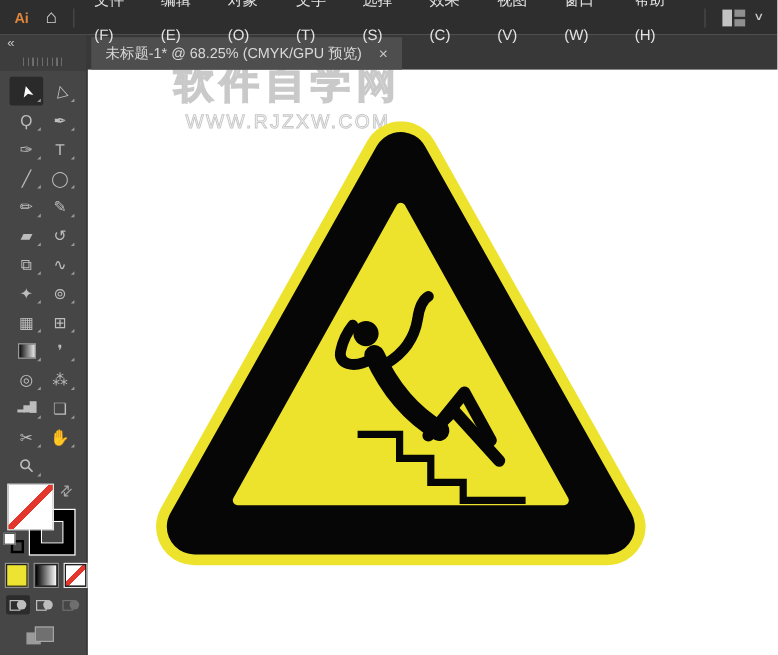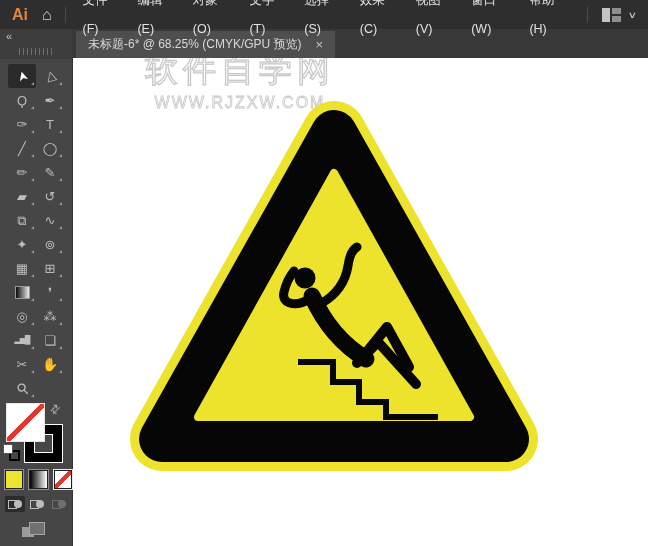--- a/index.html
+++ b/index.html
@@ -4,21 +4,21 @@
 <style>
   html,body{margin:0;padding:0;}
   body{
     width:648px;height:546px;position:relative;overflow:hidden;
     font-family:"Liberation Sans","DejaVu Sans",sans-serif;
     background:#ffffff;-webkit-font-smoothing:antialiased;
   }
   
   .menubar{position:absolute;left:0;top:0;width:648px;height:29px;background:#2e2e2e;
     display:flex;align-items:center;z-index:30;}
-  .logo{color:var(--accent_orange,#e0853c);font-weight:bold;font-size:16px;margin-left:12px;}
+  .logo{color:var(--accent_orange,#e0853c);font-weight:bold;font-size:12px;margin-left:12px;}
   .home{color:#d2d2d2;font-size:16px;margin-left:14px;line-height:1;}
   .vsep{width:1px;height:16px;background:#4b4b4b;margin-left:13px;}
   .menu-items{display:flex;margin-left:6px;}
   .menu-item{color:#e2e2e2;font-size:12.5px;padding:0 11px;line-height:29px;cursor:default;}
   .mb-right{margin-left:auto;display:flex;align-items:center;margin-right:12px;}
   .ws-icon{width:19px;height:14px;position:relative;margin:0 8px 0 14px;}
   .ws-icon .a{position:absolute;left:0;top:0;width:8px;height:14px;background:#c3c3c3;}
   .ws-icon .b{position:absolute;left:10px;top:0;width:9px;height:6px;background:#8f8f8f;}
   .ws-icon .c{position:absolute;left:10px;top:8px;width:9px;height:6px;background:#8f8f8f;}
   .ws-chev{color:#cccccc;font-size:9px;transform:scaleX(1.4);}
@@ -71,21 +71,21 @@
   .dm .dm-sq{position:absolute;left:3px;top:4px;width:7px;height:7px;border:1.5px solid #bdbdbd;}
   .dm .dm-ci{position:absolute;left:9px;top:4px;width:8px;height:8px;border-radius:50%;background:#bdbdbd;}
   .dm.dim{opacity:.35;}
   
   .screenmode{position:relative;width:24px;height:16px;margin:10px 0 0 22px;}
   .screenmode .sm-back{position:absolute;left:0;top:5px;width:12px;height:10px;background:#9b9b9b;}
   .screenmode .sm-front{position:absolute;left:7px;top:0;width:14px;height:11px;background:#707070;border:1px solid #a5a5a5;}
   
   .canvas{position:absolute;left:72px;top:58px;right:0;bottom:0;background:#ffffff;overflow:hidden;z-index:10;}
   .watermark{position:absolute;left:61px;top:-10px;width:214px;text-align:center;}
-  .wm1{font-size:33px;font-weight:normal;color:#ffffff;letter-spacing:5px;
+  .wm1{font-size:33px;font-weight:bold;color:#ffffff;letter-spacing:5px;
     -webkit-text-stroke:1.3px #c9c9c9;text-shadow:0 0 1px #e0e0e0;}
   .wm2{font-size:16px;color:#ffffff;letter-spacing:2px;-webkit-text-stroke:0.8px #c6c6c6;margin-top:1px;}
   .sign{position:absolute;left:56px;top:43px;width:412px;height:373px;}
 </style>
 </head>
 <body>
 
 <div class="menubar">
   <span class="logo">Ai</span>
   <span class="home">⌂</span>
@@ -107,21 +107,21 @@
       <div class="a"></div>
         <div class="b"></div>
         <div class="c"></div>
     </div>
     <span class="ws-chev">∨</span>
   </div>
 </div>
 
 <div class="tabbar">
   <div class="tab">
-    <span class="tab-title">未标题-6* @ 68.25% (CMYK/GPU 预览)</span>
+    <span class="tab-title">未标题-1* @ 68.25% (CMYK/GPU 预览)</span>
     <span class="tab-close">×</span>
   </div>
 </div>
 
 <div class="toolpanel">
   <div class="tp-header">
     <span class="collapse">«</span>
     <div class="grip"></div>
   </div>
 

